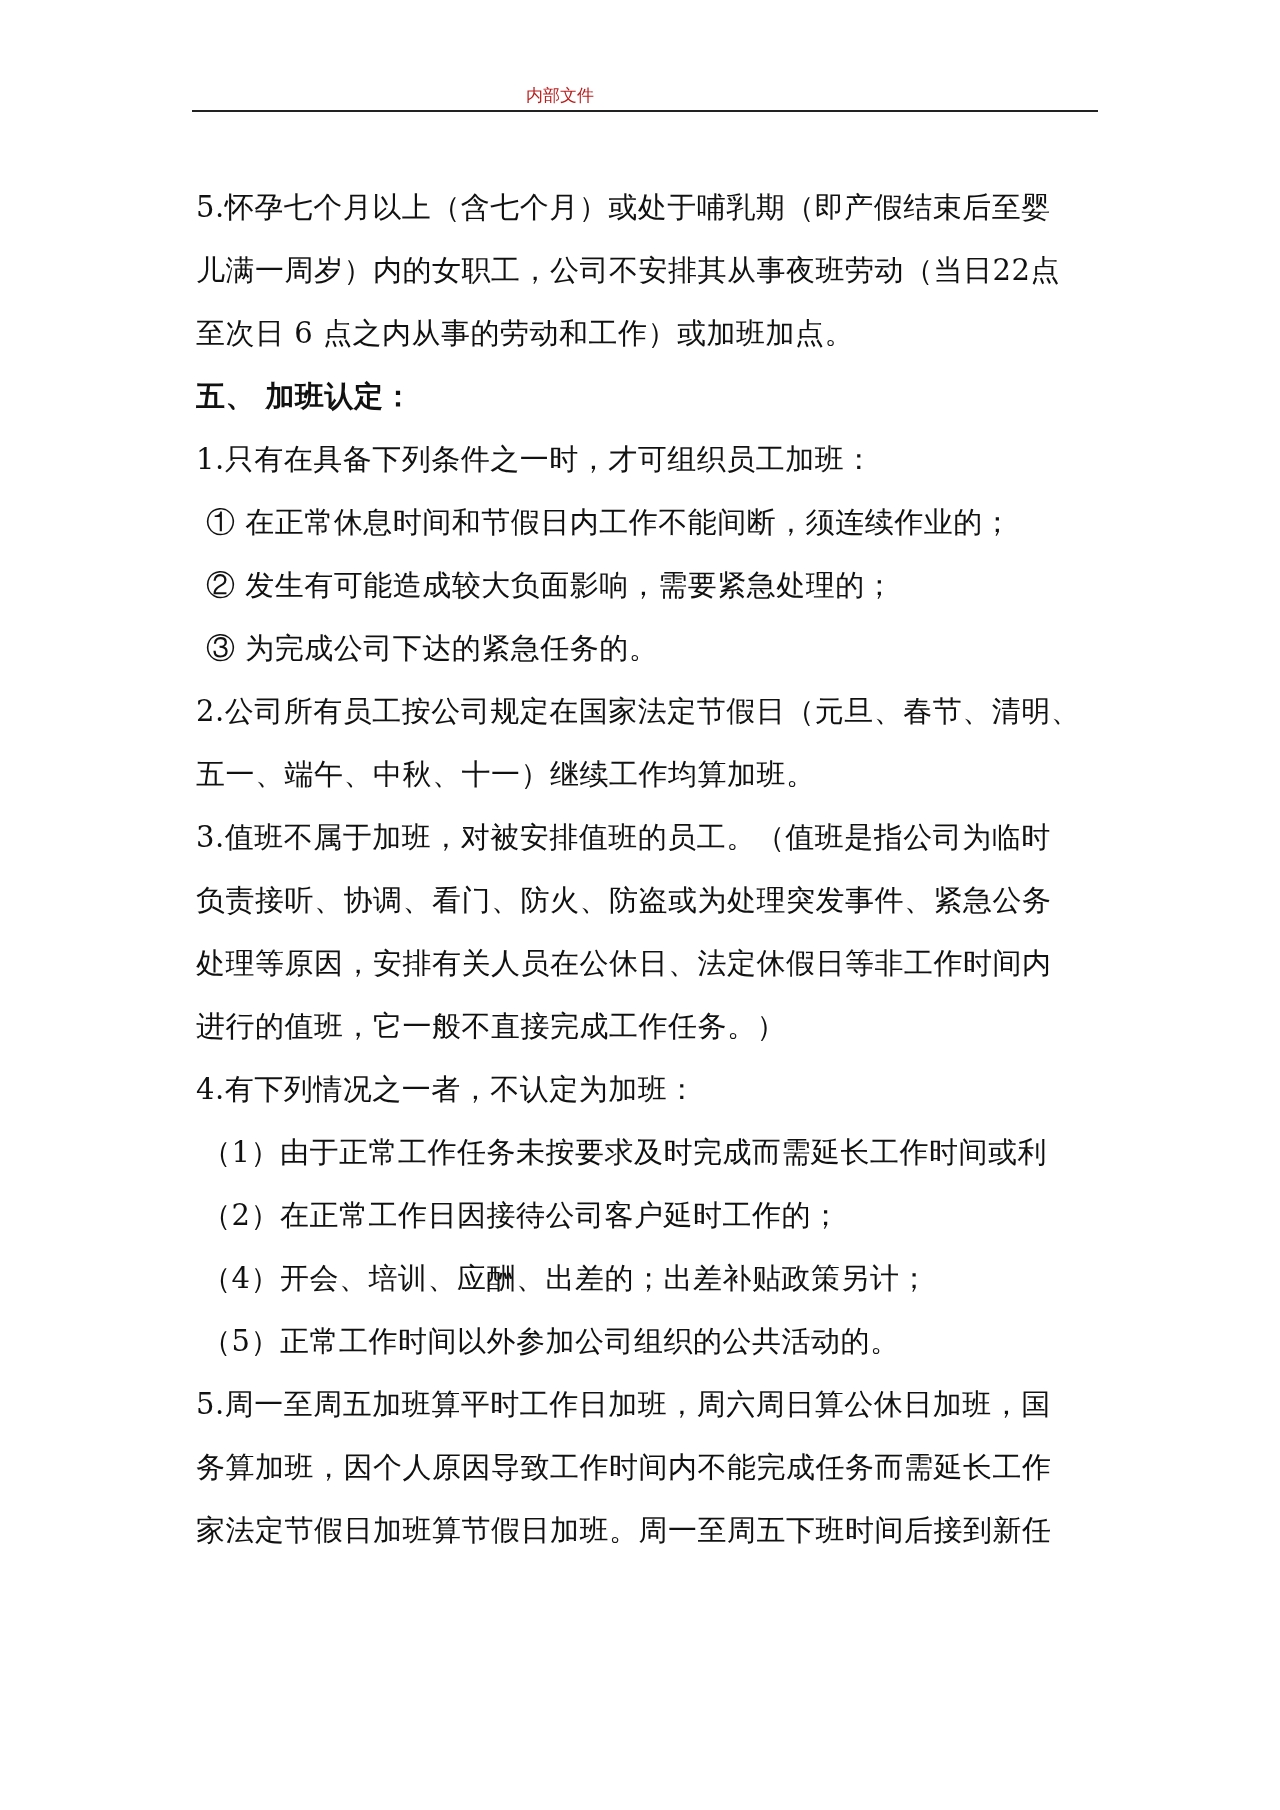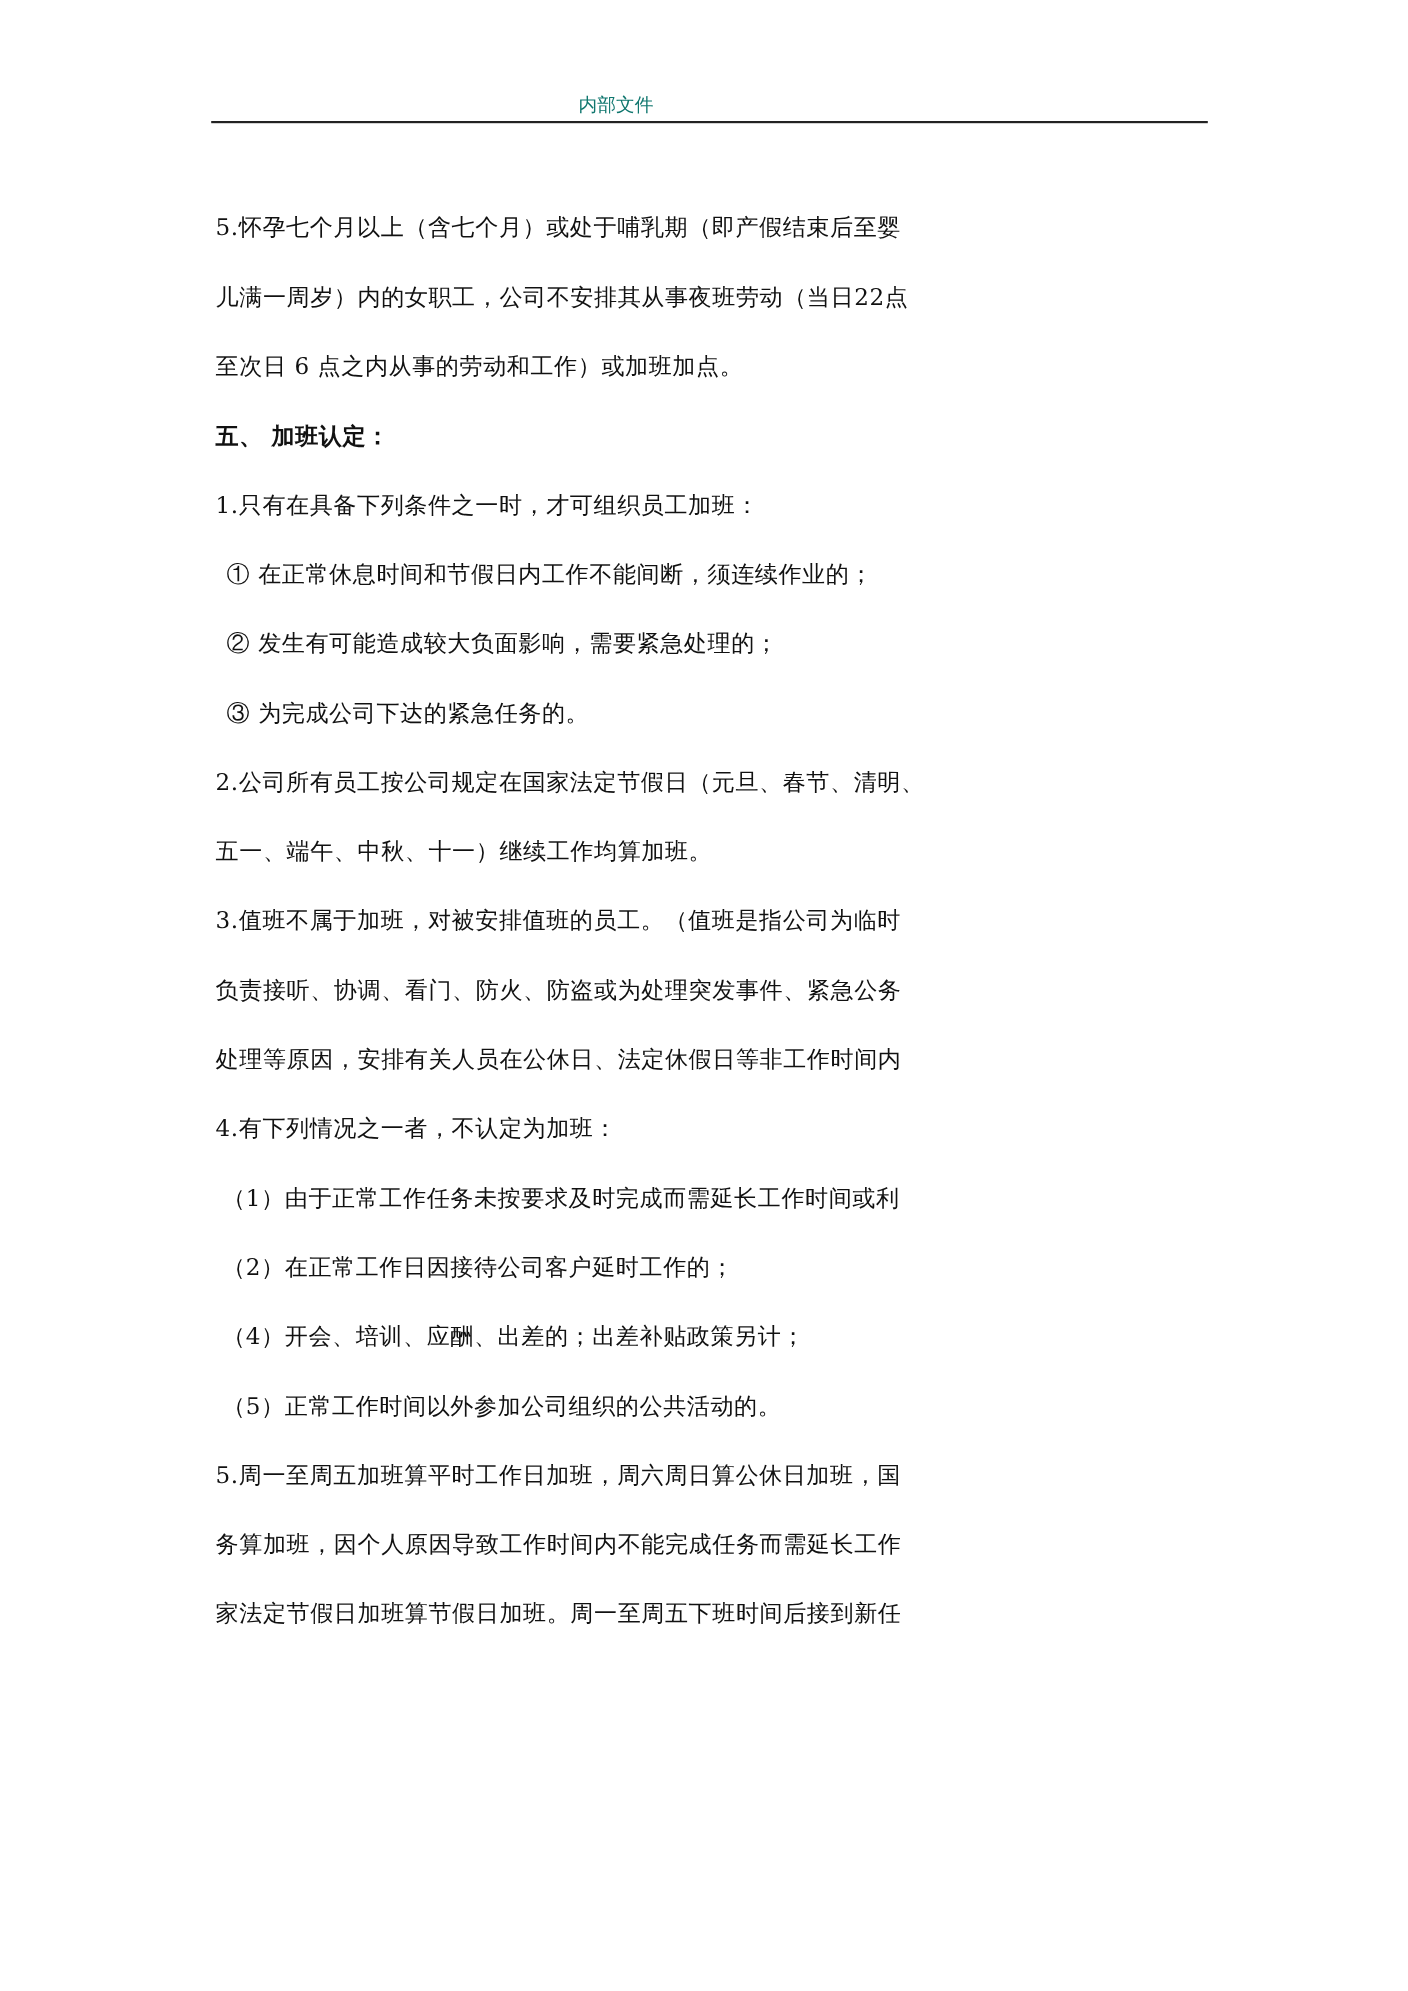--- a/index.html
+++ b/index.html
@@ -1,23 +1,23 @@
 <!DOCTYPE html>
 <html><head>
 <meta charset="utf-8">
 <style>
   html, body { margin:0; padding:0; background:#ffffff; }
   body { width:1280px; height:1810px; position:relative; overflow:hidden;
          font-family:"DejaVu Serif","Liberation Serif",serif; color:#111; }
   .header-title { position:absolute; left:0; width:1280px; top:84px; text-align:center;
-         font-family:"DejaVu Sans","Liberation Sans",sans-serif; font-size:17px; color:#0f766e; }
+         font-family:"DejaVu Sans","Liberation Sans",sans-serif; font-size:17px; color:#b91c1c; }
   .header-title span { position:relative; left:-80px; }
   .header-rule { position:absolute; left:192px; width:906px; top:110px; height:2px; background:#222; }
   .body { position:absolute; left:196px; top:176px; width:910px; }
-  .line { height:63px; line-height:63px; font-size:21px; white-space:nowrap; letter-spacing:0.5px; }
+  .line { height:63px; line-height:63px; font-size:29px; white-space:nowrap; letter-spacing:0.5px; }
   .line.heading { font-weight:bold; }
   .indent { padding-left:10px; }
   .sub { padding-left:6px; }
 </style>
 </head>
 <body>
 
 <div class="header-title">
   <span>内部文件</span>
 </div>
@@ -30,20 +30,21 @@
   <div class="line heading">五、  加班认定：</div>
   <div class="line">1.只有在具备下列条件之一时，才可组织员工加班：</div>
   <div class="line indent">① 在正常休息时间和节假日内工作不能间断，须连续作业的；</div>
   <div class="line indent">② 发生有可能造成较大负面影响，需要紧急处理的；</div>
   <div class="line indent">③ 为完成公司下达的紧急任务的。</div>
   <div class="line">2.公司所有员工按公司规定在国家法定节假日（元旦、春节、清明、</div>
   <div class="line">五一、端午、中秋、十一）继续工作均算加班。</div>
   <div class="line">3.值班不属于加班，对被安排值班的员工。（值班是指公司为临时</div>
   <div class="line">负责接听、协调、看门、防火、防盗或为处理突发事件、紧急公务</div>
   <div class="line">处理等原因，安排有关人员在公休日、法定休假日等非工作时间内</div>
+  <div class="line">进行的值班，它一般不直接完成工作任务。）</div>
   <div class="line">4.有下列情况之一者，不认定为加班：</div>
   <div class="line sub">（1）由于正常工作任务未按要求及时完成而需延长工作时间或利</div>
   <div class="line sub">（2）在正常工作日因接待公司客户延时工作的；</div>
   <div class="line sub">（4）开会、培训、应酬、出差的；出差补贴政策另计；</div>
   <div class="line sub">（5）正常工作时间以外参加公司组织的公共活动的。</div>
   <div class="line">5.周一至周五加班算平时工作日加班，周六周日算公休日加班，国</div>
   <div class="line">务算加班，因个人原因导致工作时间内不能完成任务而需延长工作</div>
   <div class="line">家法定节假日加班算节假日加班。周一至周五下班时间后接到新任</div>
 </div>
 

